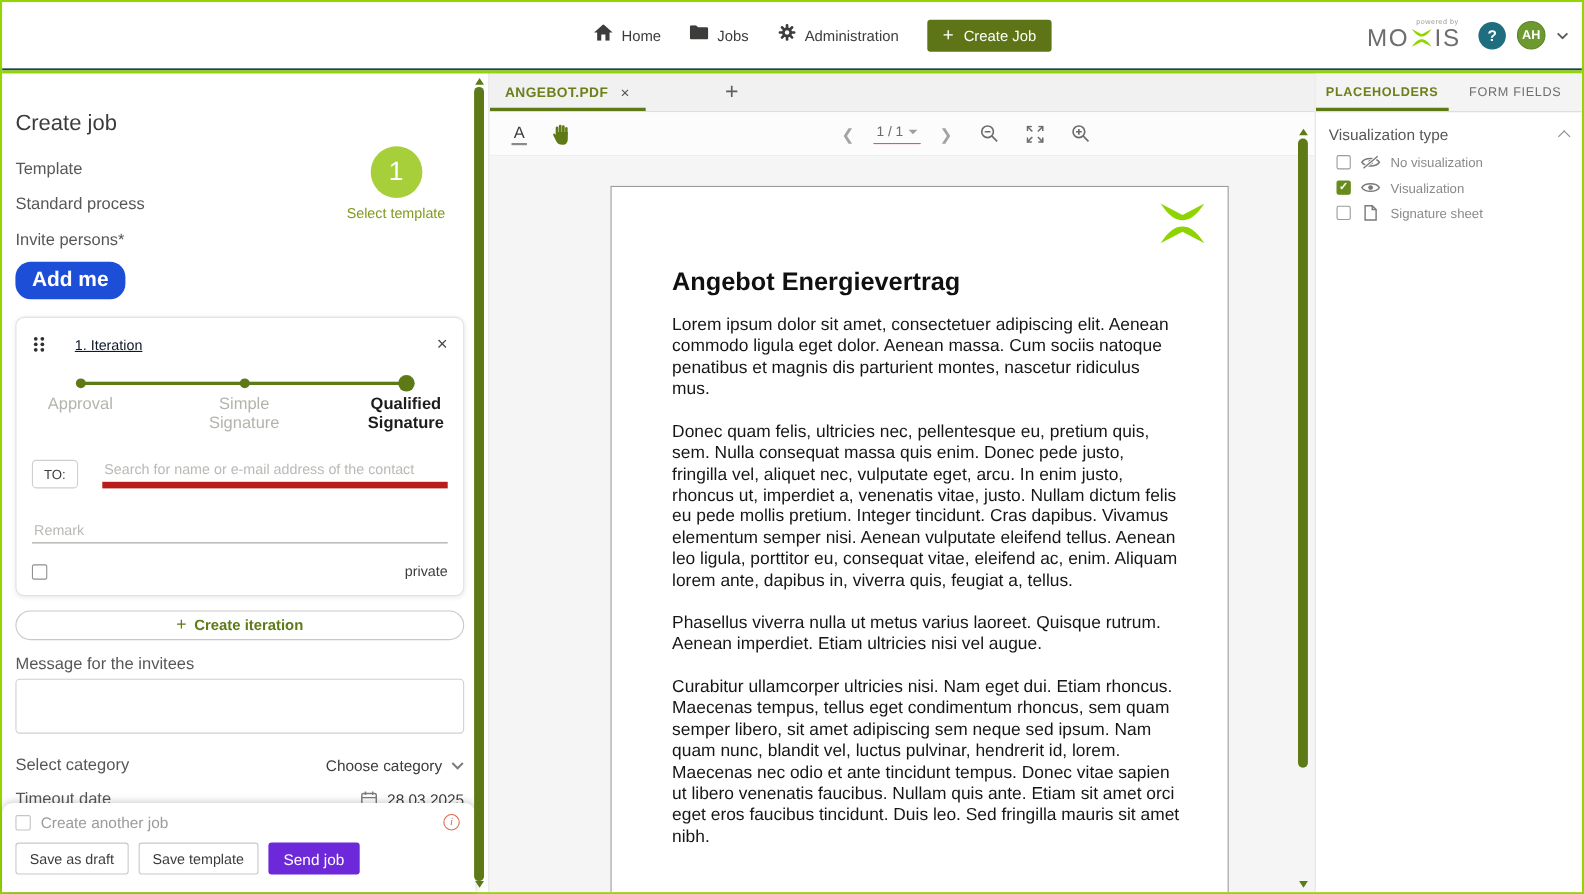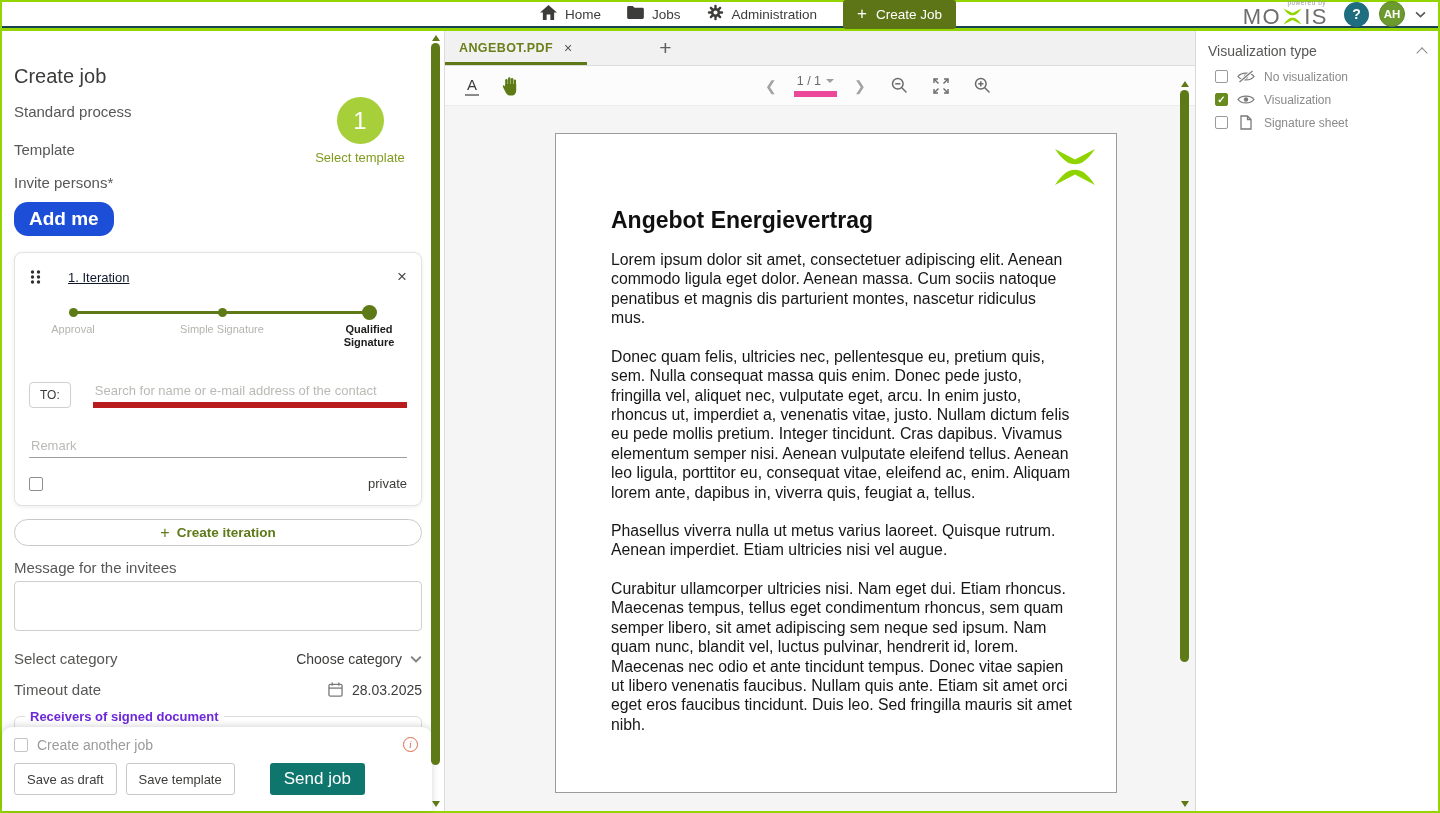--- a/index.html
+++ b/index.html
@@ -2,21 +2,21 @@
 <html><head>
 <meta charset="utf-8">
 <style>
   * { margin:0; padding:0; box-sizing:border-box; }
   html,body { width:1440px; height:813px; overflow:hidden; background:#fff;
               font-family:"Liberation Sans", sans-serif; }
   .window { position:fixed; inset:0; width:1440px; height:813px;
             border:2px solid #93d500; display:flex; flex-direction:column; background:#fff; }
 
   
-  header { height:24px; background:#fff; position:relative; display:flex; align-items:center; flex:0 0 auto; }
+  header { height:60px; background:#fff; position:relative; display:flex; align-items:center; flex:0 0 auto; }
   .hdr-border { flex:0 0 auto; height:5px; }
   .hdr-border .teal { height:2px; background:#16434f; }
   .hdr-border .green { height:3px; background:#93d500; }
   .main-nav { position:absolute; left:538px; top:0; height:100%; display:flex; align-items:center; gap:26px; }
   .nav-item { display:flex; align-items:center; gap:8px; cursor:pointer; }
   .nav-item span.lbl { font-size:13.5px; color:#3c3c3b; }
   .btn-create-job { display:flex; align-items:center; gap:9px; background:#5d7516; color:#fff;
                     border:none; border-radius:3px; padding:7px 14px; font-size:13.5px;
                     font-family:"Liberation Sans",sans-serif; cursor:pointer; }
   .btn-create-job .plus { font-size:17px; line-height:12px; font-weight:400; }
@@ -50,21 +50,21 @@
   .iter-card { margin-top:16px; border:1px solid #e2e2e2; border-radius:8px; background:#fff;
                box-shadow:0 1px 4px rgba(0,0,0,.08); padding:16px 14px 14px 14px; }
   .iter-head { display:flex; align-items:center; }
   .iter-title { font-size:13px; color:#0f172a; margin-left:26px;text-decoration:underline; }
   .iter-close { margin-left:auto; font-size:17px; color:#4a4a4a; cursor:pointer; line-height:14px; }
   .slider { position:relative; height:62px; margin-top:18px; }
   .slider .track { position:absolute; left:44px; width:296px; top:8px; height:3px; background:#5d7a17; }
   .dot { position:absolute; background:#5d7a17; border-radius:50%; }
   .dot.small { width:9px; height:9px; top:5px; }
   .dot.big { width:15px; height:15px; top:2px; }
-  .step-lbl { position:absolute; top:20px; width:84px; text-align:center; font-size:11px; color:#b4b4ad; line-height:1.15; }
+  .step-lbl { position:absolute; top:20px; width:84px; text-align:center; font-size:15px; color:#b4b4ad; line-height:1.15; }
   .step-lbl.selected { color:#1c1c1b; font-weight:bold; }
   .to-row { display:flex; align-items:flex-end; margin-top:14px; }
   .to-box { border:1px solid #cfcfcf; border-radius:4px; padding:5px 10px; font-size:12px; color:#3c3c3b; cursor:pointer; }
   .line-input { border:none; border-bottom:6px solid #b91c1c; font-size:13px; padding:4px 2px;
                 font-family:"Liberation Sans",sans-serif; color:#3c3c3b; outline:none; background:transparent; }
   .line-input::placeholder { color:#b9b9b5; }
   .to-row .line-input { flex:1; margin-left:22px; }
   .remark-input { width:100%; margin-top:26px; border-bottom:1px solid #9f9f9c; }
   .private-row { display:flex; justify-content:space-between; align-items:center; gap:9px; margin-top:18px; }
   .cb-box { width:14px; height:14px; border:1.5px solid #8f8f8f; border-radius:2px; background:#fff; cursor:pointer; flex:0 0 auto; }
@@ -95,22 +95,22 @@
                box-shadow:0 -1px 7px rgba(0,0,0,.17); padding:10px 12px 16px 12px; }
   .lpf-row1 { display:flex; align-items:center; gap:9px; position:relative; }
   .lpf-row1 .cb-box { border-color:#c4c4c4; }
   .lpf-row1 .calbl { font-size:14px; color:#9b9b9b; }
   .info-icon { position:absolute; right:2px; top:0; width:15px; height:15px; border:1.4px solid #dd6b4d;
                border-radius:50%; color:#dd6b4d; font-size:10px; font-style:italic;
                font-family:"Liberation Serif",serif; display:flex; align-items:center; justify-content:center; }
   .lpf-row2 { display:flex; gap:9px; margin-top:10px; }
   .btn-outline { background:#fff; border:1px solid #c9c9c9; border-radius:3px; padding:6px 12px;
                  font-size:13px; color:#3c3c3b; font-family:"Liberation Sans",sans-serif; cursor:pointer; }
-  .btn-send { background:#0f766e; border:none; border-radius:3px; padding:6px 14px; font-size:17px;
-              color:#fff; font-family:"Liberation Sans",sans-serif; cursor:default;margin-left:26px; }
+  .btn-send { background:#6d28d9; border:none; border-radius:3px; padding:6px 14px; font-size:14px;
+              color:#fff; font-family:"Liberation Sans",sans-serif; cursor:default; }
 
   
   .lp-scroll { position:absolute; right:2px; top:0; bottom:0; width:11px; }
   .lp-scroll .arrow-up { position:absolute; top:4px; left:1px; width:0; height:0;
       border-left:4.5px solid transparent; border-right:4.5px solid transparent; border-bottom:6px solid #5d7a17; }
   .lp-scroll .thumb { position:absolute; top:12px; left:0; width:9px; height:722px; background:#5d7a17; border-radius:5px; }
   .lp-scroll .arrow-dn { position:absolute; bottom:4px; left:1px; width:0; height:0;
       border-left:4.5px solid transparent; border-right:4.5px solid transparent; border-top:6px solid #5d7a17; }
 
   
@@ -119,21 +119,21 @@
   .doc-tab { display:flex; align-items:center; gap:11px; padding:0 15px 0 14px; box-shadow:inset 0 -3px #5d7a17; cursor:pointer; }
   .doc-tab .t-lbl { font-size:12.5px; font-weight:bold; letter-spacing:.4px; color:#6b7f1a; }
   .doc-tab .t-close { font-size:14px; color:#555; cursor:pointer; }
   .new-tab { margin-left:24px; align-self:center; font-size:21px; color:#5f5f5f; cursor:pointer; line-height:18px; }
   .toolbar { height:40px; background:#fcfcfc; border-bottom:1px solid #ececec; position:relative;
              display:flex; align-items:center; }
   .tool-a { margin-left:20px; font-size:15px; color:#3c3c3b; border-bottom:2px solid #8a8a8a; padding:0 2px 1px 2px; cursor:pointer; }
   .tool-hand { margin-left:22px; cursor:pointer; display:flex; }
   .tb-center { position:absolute; left:320px; top:0; height:100%; display:flex; align-items:center; gap:17px; }
   .pg-chev { color:#a3a3a3; font-size:14px; cursor:pointer; }
-  .pg-ind { display:flex; align-items:center; gap:5px; border-bottom:6px solid #ec4899; padding:0 3px 3px 3px; cursor:pointer; }
+  .pg-ind { display:flex; align-items:center; gap:5px; border-bottom:1px solid #ec4899; padding:0 3px 3px 3px; cursor:pointer; }
   .pg-ind .pg-txt { font-size:12.5px; color:#6b6b6b; }
   .caret-dn { width:0; height:0; border-left:4px solid transparent; border-right:4px solid transparent; border-top:4px solid #9e9e9e; }
   .tb-center .zoom-icon { cursor:pointer; display:flex; margin-left:8px; }
   .canvas { flex:1 1 auto; background:#f5f5f5; overflow:hidden; position:relative; }
   .pdf-page { position:absolute; left:91px; top:27px; width:562px; height:660px; background:#fff;
               border:1px solid #9b9b9b;margin-left:19px; }
   .pdf-logo { position:absolute; top:14px; right:16px; }
   .doc-body { padding:73px 45px 0 55px; }
   .doc-body h1 { font-size:23px; color:#101010; margin-bottom:16px; font-weight:bold; }
   .doc-body p { font-size:15.8px; line-height:1.23; color:#161616; margin-bottom:19px; width:462px; }
@@ -237,22 +237,22 @@
   </header>
   <div class="hdr-border">
     <div class="teal"></div>
       <div class="green"></div>
   </div>
 
   <div class="content">
 
     <aside class="left-panel">
       <div class="lp-title">Create job</div>
+      <div class="lp-label lp-template">Template</div>
       <div class="lp-label lp-process">Standard process</div>
-      <div class="lp-label lp-template">Template</div>
       <div class="select-template">
         <div class="circle">1</div>
         <div class="st-lbl">Select template</div>
       </div>
       <div class="lp-label lp-invite">Invite persons*</div>
       <button class="btn-add-me">Add me</button>
 
       
       <div class="iter-card">
         <div class="iter-head">
@@ -433,20 +433,24 @@
       </div>
 
       <div class="pdf-scroll">
         <div class="arrow-up"></div>
         <div class="thumb"></div>
         <div class="arrow-dn"></div>
       </div>
     </main>
 
     <aside class="right-panel">
+      <div class="rp-tabs">
+        <div class="rp-tab active">PLACEHOLDERS</div>
+        <div class="rp-tab">FORM FIELDS</div>
+      </div>
       <div class="rp-content">
         <div class="rp-sect-head">
           <span class="rp-sect-title">Visualization type</span>
           <span class="chev-up"></span>
         </div>
         <div class="rp-opts">
           <div class="rp-opt">
             <span class="cbx"></span>
             <span class="o-icon">
               <svg width="18" height="13" viewBox="0 0 18 13">

